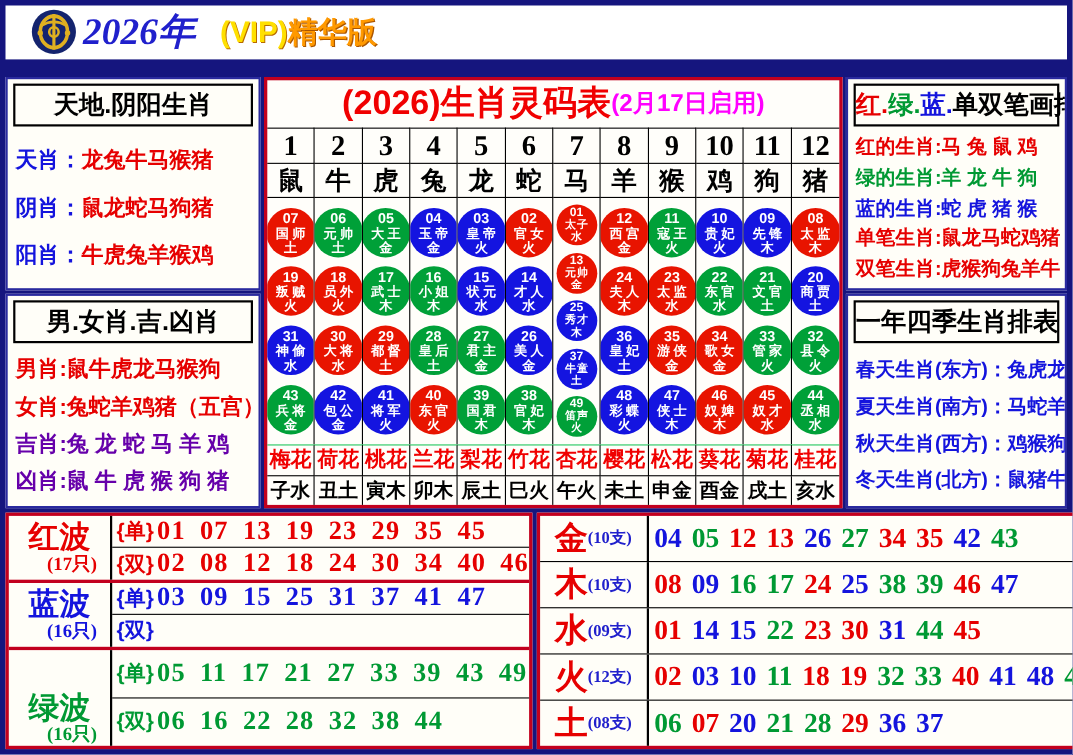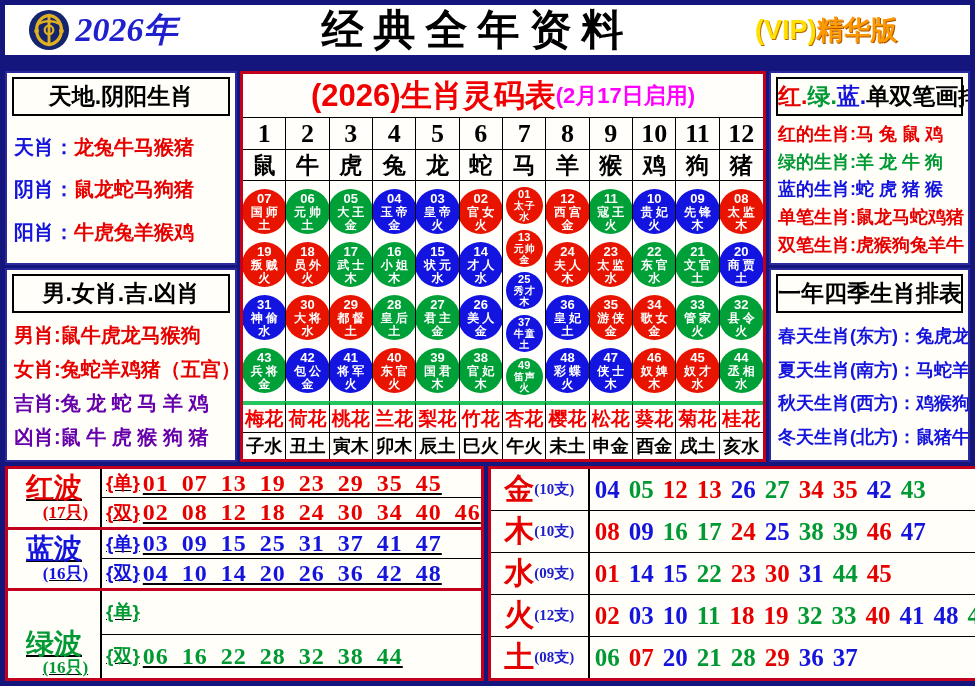--- a/index.html
+++ b/index.html
@@ -39,26 +39,26 @@
   .circle-col{display:flex;flex-direction:column;align-items:center;justify-content:space-evenly;border-right:1px solid #000;overflow:hidden;}
   .circle-col:last-child{border-right:none;}
   .circle{width:45px;height:45px;border-radius:50%;color:#fff;display:flex;flex-direction:column;align-items:center;justify-content:center;line-height:1;flex:0 0 auto;}
   .circle .cnum{font-size:13px;font-weight:bold;}
   .circle .cname{font-size:12px;font-weight:bold;letter-spacing:3px;margin:1px 0 1px 3px;}
   .circle .cel{font-size:12px;font-weight:bold;}
   .circle.small{width:37px;height:37px;}
   .circle.small .cnum{font-size:11px;}
   .circle.small .cname{font-size:10px;letter-spacing:1px;margin-left:1px;}
   .circle.small .cel{font-size:10px;}
-  .flower-row .cell{border-top:4px solid #22c55e;border-bottom:1px solid #000;color:#f00000;font-weight:900;font-size:19px;line-height:27px;height:27px;}
+  .flower-row .cell{border-top:1px solid #22c55e;border-bottom:1px solid #000;color:#f00000;font-weight:900;font-size:19px;line-height:27px;height:27px;}
   .time-row .cell{border-bottom:1px solid #000;font-family:"Liberation Serif",serif;font-weight:bold;font-size:16px;line-height:25px;height:25px;color:#000;}
   .branch-row .cell{font-weight:900;font-size:18px;line-height:26px;height:26px;color:#000;}
   
   .bottom{display:flex;gap:4px;margin-top:4px;flex:1;}
-  .waves-box{width:487px;background:#fffef8;border:3px solid #c2001e;box-sizing:border-box;display:flex;flex-direction:column;text-decoration:underline;}
+  .waves-box{width:487px;background:#fffef8;border:3px solid #c2001e;box-sizing:border-box;display:flex;flex-direction:column;}
   .wave-group{flex:1;display:flex;border-bottom:3px solid #c2001e;}
   .wave-group:last-child{border-bottom:none;}
   .wave-label{width:92px;border-right:2px solid #000;display:flex;flex-direction:column;align-items:center;justify-content:center;line-height:1.1;}
   .wave-name{font-weight:900;font-size:28px;}
   .wave-count{font-family:"Liberation Serif",serif;font-weight:bold;font-size:17px;margin-left:23px;}
   .wave-rows{flex:1;display:flex;flex-direction:column;}
   .wave-row{flex:1;display:flex;align-items:center;border-bottom:1px solid #000;padding-left:4px;white-space:nowrap;}
   .wave-row:last-child{border-bottom:none;}
   .wave-brace{font-weight:900;font-size:19px;margin-right:3px;}
   .wave-nums{font-family:"Liberation Serif",serif;font-weight:bold;font-size:24px;letter-spacing:1px;word-spacing:6px;}
@@ -82,21 +82,20 @@
         <circle cx="22" cy="22" r="21" fill="#14246e"></circle>
         <ellipse cx="22" cy="22" rx="13" ry="15" fill="none" stroke="#e0b020" stroke-width="3.4"></ellipse>
         <path d="M22 5 L22 39" stroke="#e0b020" stroke-width="3"></path>
         <path d="M10 16 q12 -7 24 0" fill="none" stroke="#e0b020" stroke-width="2.6"></path>
         <circle cx="22" cy="22" r="4.5" fill="none" stroke="#e0b020" stroke-width="2.4"></circle>
         <circle cx="9" cy="23" r="2.6" fill="#e0b020"></circle>
         <circle cx="35" cy="23" r="2.6" fill="#e0b020"></circle>
       </svg>
       <span class="year">2026年</span>
     </div>
-    <div class="main-heading">经典全年资料</div>
     <div class="vip"><span class="v1">(VIP)</span><span class="v2">精华版</span></div>
   </div>
 
   <div class="mid">
 
     <div class="side-col left">
       <div class="side-box">
         <div class="side-title">天地.阴阳生肖</div>
         <div class="side-rows" id="left-top-rows">
             <div class="side-row"><span style="color: rgb(20, 20, 221);">天肖：</span><span style="color: rgb(230, 0, 0);">龙兔牛马猴猪</span></div>
@@ -495,32 +494,32 @@
             <div class="wave-name" style="color: rgb(20, 20, 221);">蓝波</div>
             <div class="wave-count" style="color: rgb(20, 20, 221);">(16只)</div>
           </div>
           <div class="wave-rows">
             <div class="wave-row">
               <span class="wave-brace" style="color: rgb(20, 20, 221);">{单}</span>
               <span class="wave-nums" style="color: rgb(20, 20, 221);">03 09 15 25 31 37 41 47</span>
             </div>
             <div class="wave-row">
               <span class="wave-brace" style="color: rgb(20, 20, 221);">{双}</span>
-              <span class="wave-nums" style="color: rgb(20, 20, 221);">04 10 14 20 26 36 42 48</span>
             </div>
           </div>
         </div>
         <div class="wave-group">
           <div class="wave-label">
             <div class="wave-name" style="color: rgb(0, 153, 51); margin-top: 38px;">绿波</div>
             <div class="wave-count" style="color: rgb(0, 153, 51);">(16只)</div>
           </div>
           <div class="wave-rows">
             <div class="wave-row">
               <span class="wave-brace" style="color: rgb(0, 153, 51);">{单}</span>
+              <span class="wave-nums" style="color: rgb(0, 153, 51);">05 11 17 21 27 33 39 43 49</span>
             </div>
             <div class="wave-row">
               <span class="wave-brace" style="color: rgb(0, 153, 51);">{双}</span>
               <span class="wave-nums" style="color: rgb(0, 153, 51);">06 16 22 28 32 38 44</span>
             </div>
           </div>
         </div>
       </div>
     <div class="elems-box" id="elems-box">
         <div class="elem-row">

